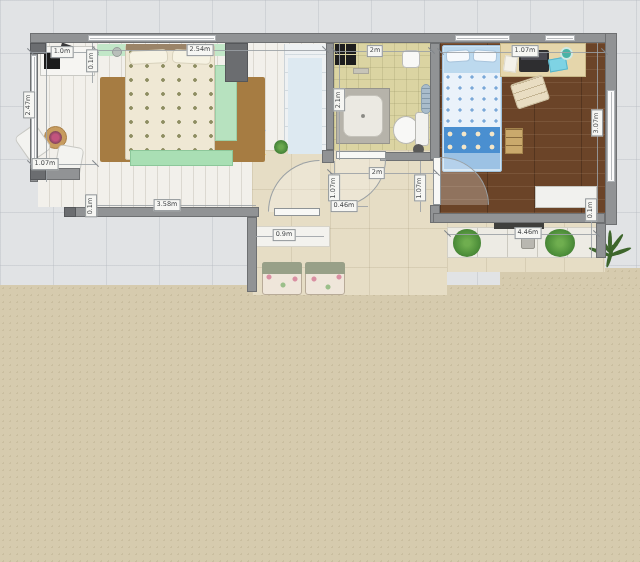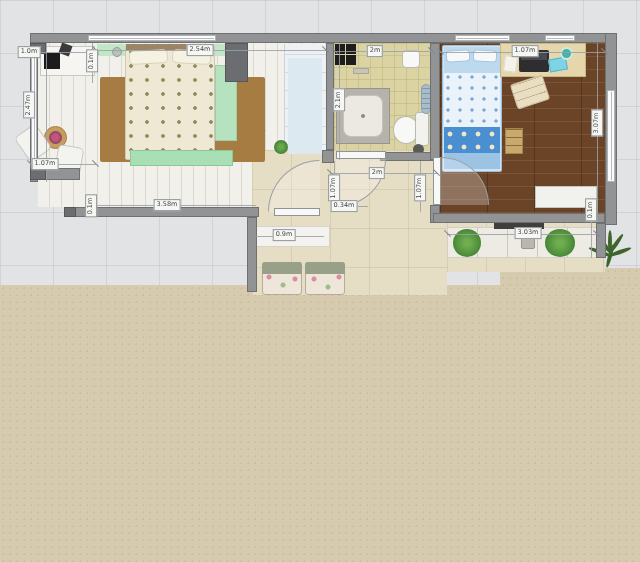--- a/index.html
+++ b/index.html
@@ -206,32 +206,32 @@
   <div class="abs tick" style="left:427px;top:50px"></div>
   <div class="abs tick" style="left:436px;top:51px"></div>
   <div class="abs tick" style="left:600px;top:51px"></div>
   <div class="abs tick" style="left:326px;top:172px"></div>
   <div class="abs tick" style="left:432px;top:172px"></div>
   <div class="abs tick" style="left:443px;top:233px"></div>
   <div class="abs tick" style="left:592px;top:233px"></div>
   <div class="abs tick" style="left:26px;top:163px"></div>
   <div class="abs tick" style="left:91px;top:163px"></div>
 
-  <span class="abs dim" style="left:29px;top:52px">1.0m</span>
+  <span class="abs dim" style="left:62px;top:52px">1.0m</span>
   <span class="abs dim v" style="left:29px;top:105px">2.47m</span>
   <span class="abs dim" style="left:45px;top:164px">1.07m</span>
   <span class="abs dim v" style="left:92px;top:61px">0.1m</span>
   <span class="abs dim" style="left:200px;top:50px">2.54m</span>
   <span class="abs dim" style="left:167px;top:205px">3.58m</span>
   <span class="abs dim v" style="left:91px;top:206px">0.1m</span>
   <span class="abs dim" style="left:375px;top:51px">2m</span>
   <span class="abs dim v" style="left:339px;top:100px">2.1m</span>
   <span class="abs dim" style="left:377px;top:173px">2m</span>
   <span class="abs dim v" style="left:334px;top:188px">1.07m</span>
-  <span class="abs dim" style="left:344px;top:206px">0.34m</span>
+  <span class="abs dim" style="left:344px;top:206px">0.46m</span>
   <span class="abs dim v" style="left:420px;top:188px">1.07m</span>
   <span class="abs dim" style="left:284px;top:235px">0.9m</span>
   <span class="abs dim" style="left:525px;top:51px">1.07m</span>
   <span class="abs dim v" style="left:597px;top:123px">3.07m</span>
-  <span class="abs dim" style="left:528px;top:233px">3.03m</span>
+  <span class="abs dim" style="left:528px;top:233px">4.46m</span>
   <span class="abs dim v" style="left:591px;top:210px">0.1m</span>
 
 </div>
 
 </body></html>

